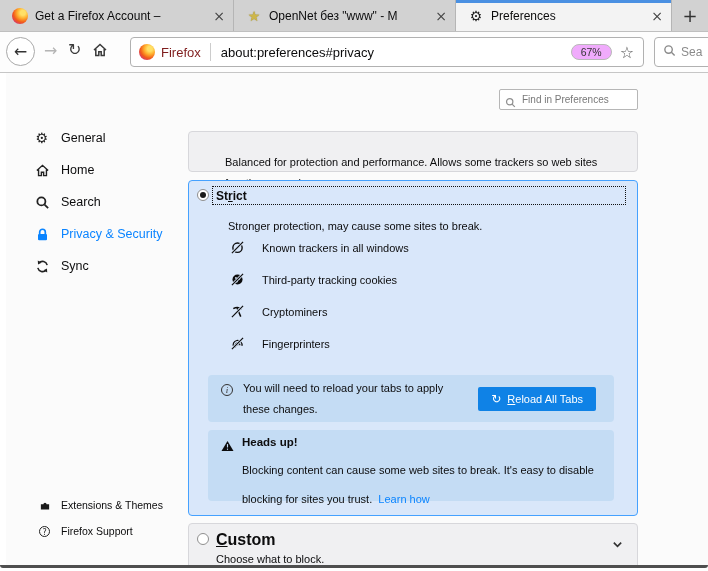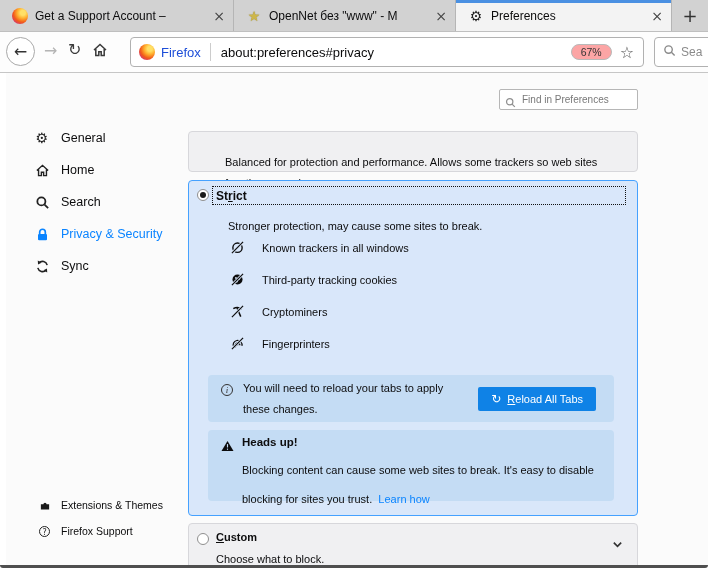--- a/index.html
+++ b/index.html
@@ -32,24 +32,24 @@
            border-bottom:1px solid #c6c6c6;box-sizing:border-box;}
   #back-btn{position:absolute;left:6px;top:5px;width:29px;height:29px;border:1px solid #a9a9a9;
             border-radius:50%;background:#fff;display:flex;align-items:center;justify-content:center;
             font-size:16px;color:#333;box-sizing:border-box;}
   #fwd-btn{position:absolute;left:44px;top:9px;font-size:16px;color:#b5b5b5;}
   #reload-btn{position:absolute;left:68px;top:8px;font-size:16px;color:#3a3a3a;}
   #home-btn{position:absolute;left:92px;top:10px;}
   #urlbar{position:absolute;left:130px;top:5px;width:514px;height:30px;border:1px solid #b1b1b1;
           border-radius:4px;background:#fff;display:flex;align-items:center;box-sizing:border-box;}
   #brand-logo{margin:0 6px 0 8px;flex:none;}
-  #brand-label{color:#1d4ed8;font-size:13px;margin-right:9px;}
+  #brand-label{color:#7f1d1d;font-size:13px;margin-right:9px;}
   .vsep{width:1px;height:18px;background:#ccc;margin-right:10px;flex:none;}
   #url-text{font-size:13px;color:#0c0c0d;flex:1;white-space:nowrap;overflow:hidden;}
-  #zoom-badge{flex:none;font-size:10.5px;color:#333;border:1px solid #b9b9b9;background:#fca5a5;
+  #zoom-badge{flex:none;font-size:10.5px;color:#333;border:1px solid #b9b9b9;background:#f0abfc;
               border-radius:9px;padding:1px 9px;margin-right:8px;}
   #bm-star{flex:none;font-size:16px;color:#5a5a5a;margin-right:9px;}
   #searchbox{position:absolute;left:654px;top:5px;width:70px;height:30px;border:1px solid #b1b1b1;
              border-radius:4px;background:#fff;display:flex;align-items:center;box-sizing:border-box;}
   #searchbox .mag{margin:0 5px 0 8px;}
   #search-ph{font-size:12px;color:#8a8a8a;}
 
   
   #content{position:absolute;left:6px;top:73px;width:708px;height:492px;background:#fbfbfb;overflow:hidden;}
   #findbox{position:absolute;left:493px;top:16px;width:139px;height:21px;}
@@ -92,38 +92,38 @@
                    display:flex;align-items:center;gap:6px;padding:0 13px;}
   #reload-tabs-btn .glyph{font-size:12px;}
 
   #headsup-box{top:249px;height:71px;}
   #headsup-icon{position:absolute;left:13px;top:8px;}
   #headsup-title{position:absolute;left:34px;top:6px;font-size:11.5px;font-weight:bold;}
   #headsup-text{position:absolute;left:34px;top:26px;margin:0;width:364px;font-size:11px;line-height:29px;}
   #learn-how{color:#0a84ff;cursor:pointer;}
 
   #custom-box{top:450px;height:70px;background:#f0f0f2;border:1px solid #d7d7db;}
-  #custom-label{position:absolute;left:27px;top:7px;font-size:11px;font-weight:bold;text-align:right;}
+  #custom-label{position:absolute;left:27px;top:7px;font-size:16px;font-weight:bold;text-align:right;}
   #custom-desc{position:absolute;left:27px;top:29px;margin:0;font-size:11px;}
   #custom-chevron{position:absolute;right:14px;top:11px;}
 
   #window-bottom{position:absolute;left:0;right:0;top:565px;height:3px;background:#4f4f4f;border-radius:0 0 8px 8px;}
   u{text-decoration:underline;}
 </style>
 </head>
 <body>
 
 <div id="window">
 
   <div id="tabbar">
     <div class="tab t1">
       <span class="tab-fav">
           <span class="ff-logo"></span>
         </span>
-      <span class="tab-title">Get a Support Account – </span>
+      <span class="tab-title">Get a Firefox Account – </span>
       <span class="tab-close glyph">×</span>
     </div>
     <div class="tab t2">
       <span class="tab-fav gold-star glyph">★</span>
       <span class="tab-title">OpenNet без "www" - M</span>
       <span class="tab-close glyph">×</span>
     </div>
     <div class="tab active">
       <span class="tab-fav tab-gear glyph">⚙</span>
       <span class="tab-title">Preferences</span>

